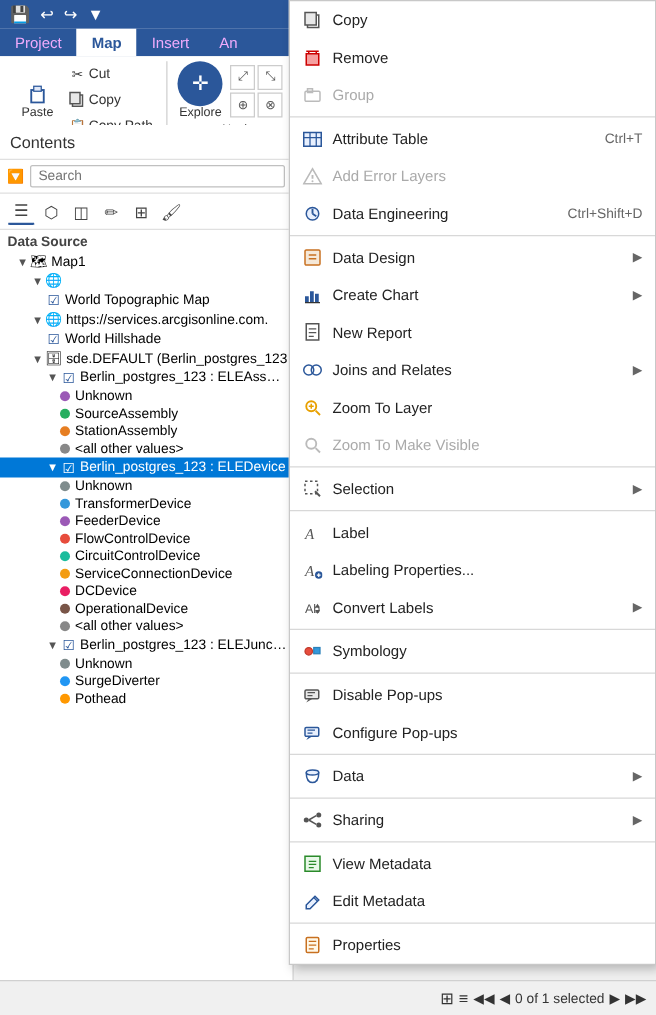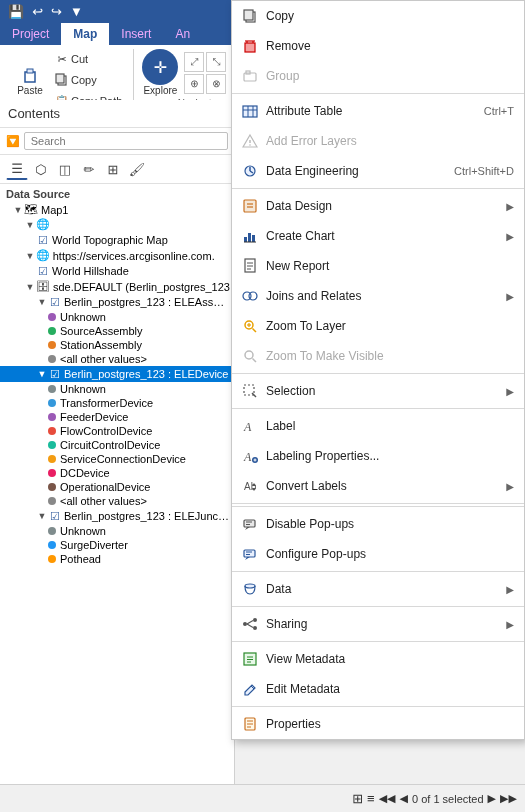--- a/index.html
+++ b/index.html
@@ -467,20 +467,29 @@
             <path d="M10 8 L14 8 L12 5 Z" fill="#555"></path>
             <path d="M10 10 L14 10 L12 13 Z" fill="#555"></path>
           </svg>
       </div>
       <span>Convert Labels</span>
     </div>
     <span class="cm-arrow">▶</span>
   </div>
   <div class="cm-separator"></div>
 
+  <div class="cm-item">
+    <div class="cm-icon">
+      <svg width="16" height="16" viewBox="0 0 16 16">
+          <circle cx="5" cy="8" r="3" fill="#e74c3c" stroke="#c0392b" stroke-width="1"></circle>
+          <rect x="9" y="5" width="5" height="5" fill="#3498db" stroke="#2980b9" stroke-width="1"></rect>
+        </svg>
+    </div>
+    <span>Symbology</span>
+  </div>
   <div class="cm-separator"></div>
 
   <div class="cm-item">
     <div class="cm-icon">
       <svg width="16" height="16" viewBox="0 0 16 16">
           <rect x="2" y="4" width="11" height="7" rx="1" fill="#e8e8e8" stroke="#555" stroke-width="1.2"></rect>
           <polygon points="5,11 3,14 8,11" fill="#555"></polygon>
           <line x1="4" y1="6" x2="10" y2="6" stroke="#555" stroke-width="1"></line>
           <line x1="4" y1="8.5" x2="8" y2="8.5" stroke="#555" stroke-width="1"></line>
         </svg>

